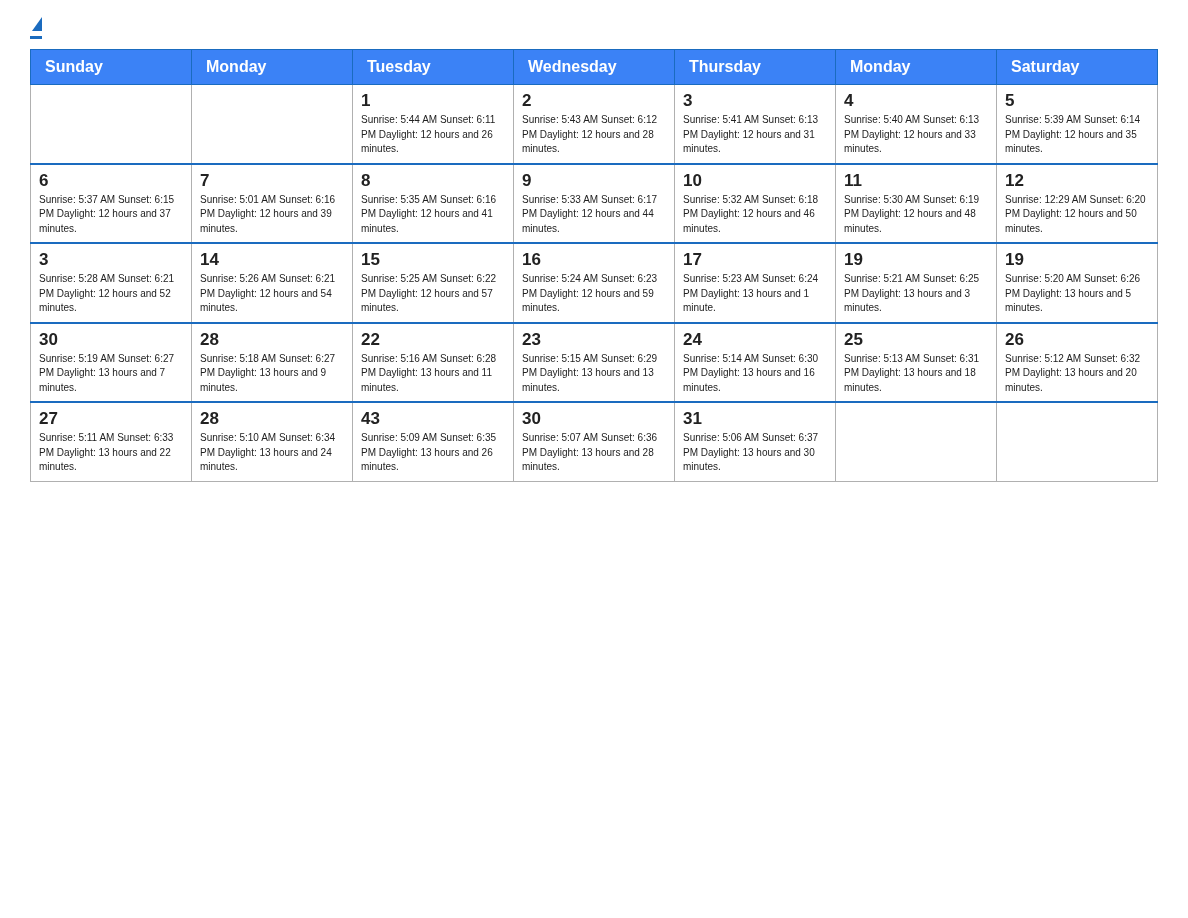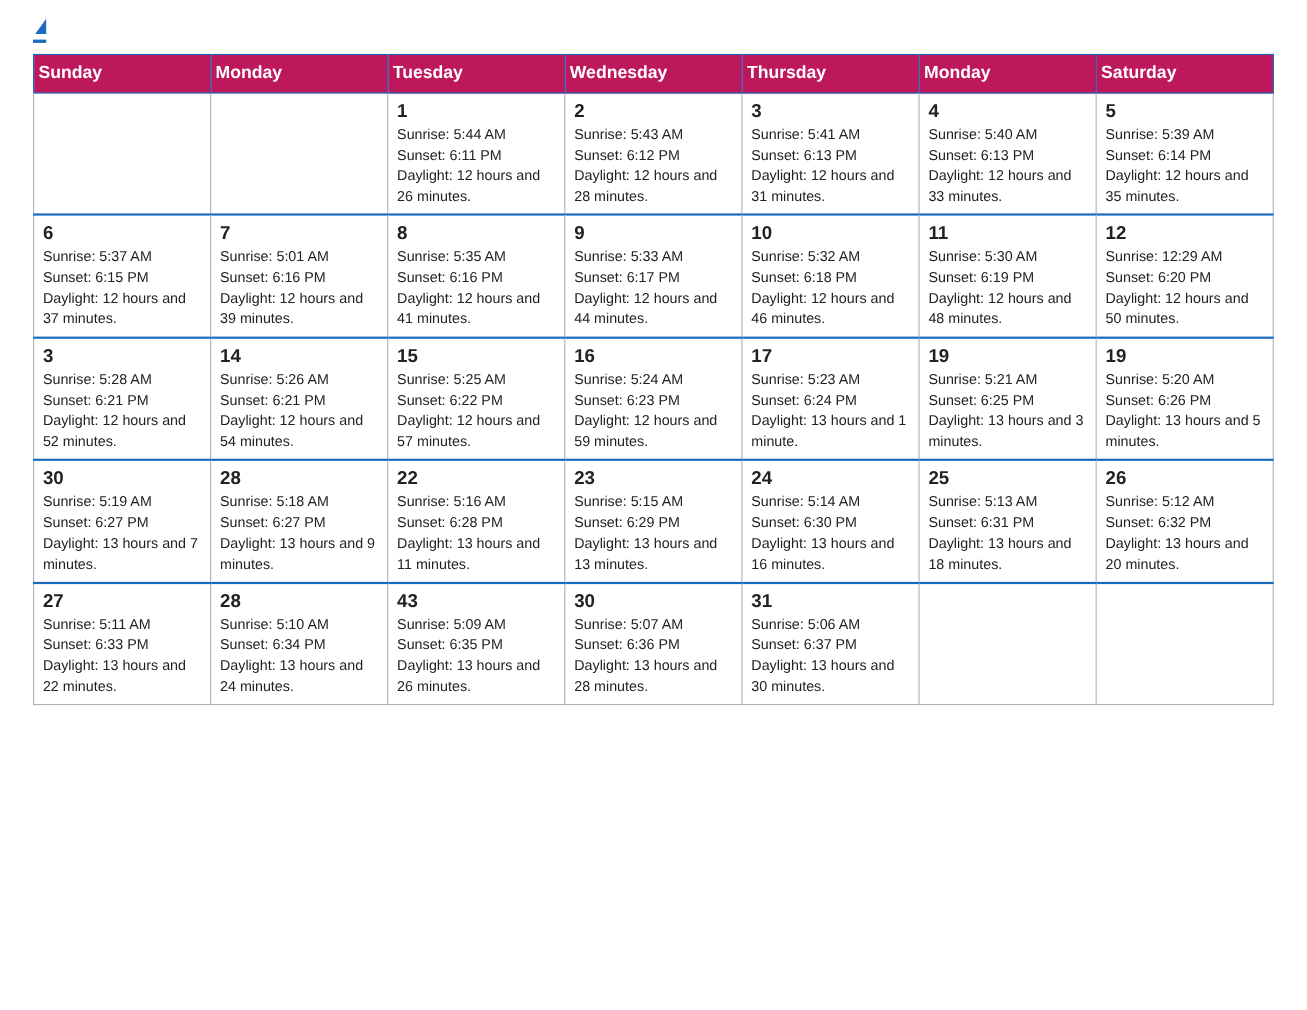--- a/index.html
+++ b/index.html
@@ -64,44 +64,44 @@
       font-size: 22px;
       color: #333;
       margin-top: 4px;
     }
     .calendar {
       width: 100%;
       border-collapse: collapse;
       margin-top: 10px;
     }
     .calendar th {
-      background: #be185d;
+      background: #3b82f6;
       color: #fff;
       font-size: 16px;
       font-weight: bold;
-      padding: 8px 4px;
+      padding: 8px 14px;
       border: 1px solid #1a6bbf;
       text-align: left;
     }
     .calendar td {
       border: 1px solid #b0b0b0;
       vertical-align: top;
       padding: 6px 8px;
       width: 14.28%;
       min-height: 100px;
     }
     .day-num {
       font-size: 17px;
       font-weight: bold;
       color: #222;
       display: block;
       margin-bottom: 2px;
     }
     .day-info {
-      font-size: 13px;
+      font-size: 10px;
       color: #222;
       line-height: 1.45;
     }
     .empty-cell {
       background: #fff;
     }
     tr td:first-child .day-num,
     tr td:nth-child(2) .day-num {
       color: #222;
     }

